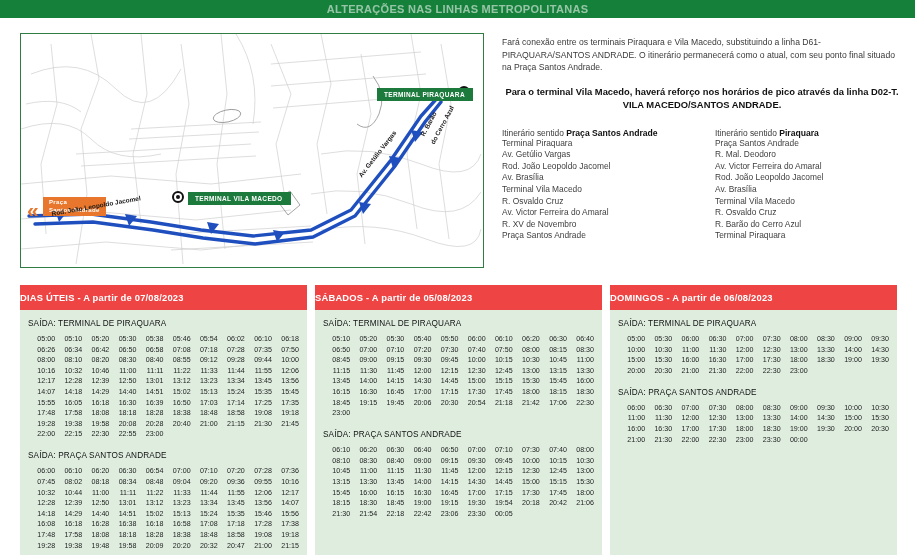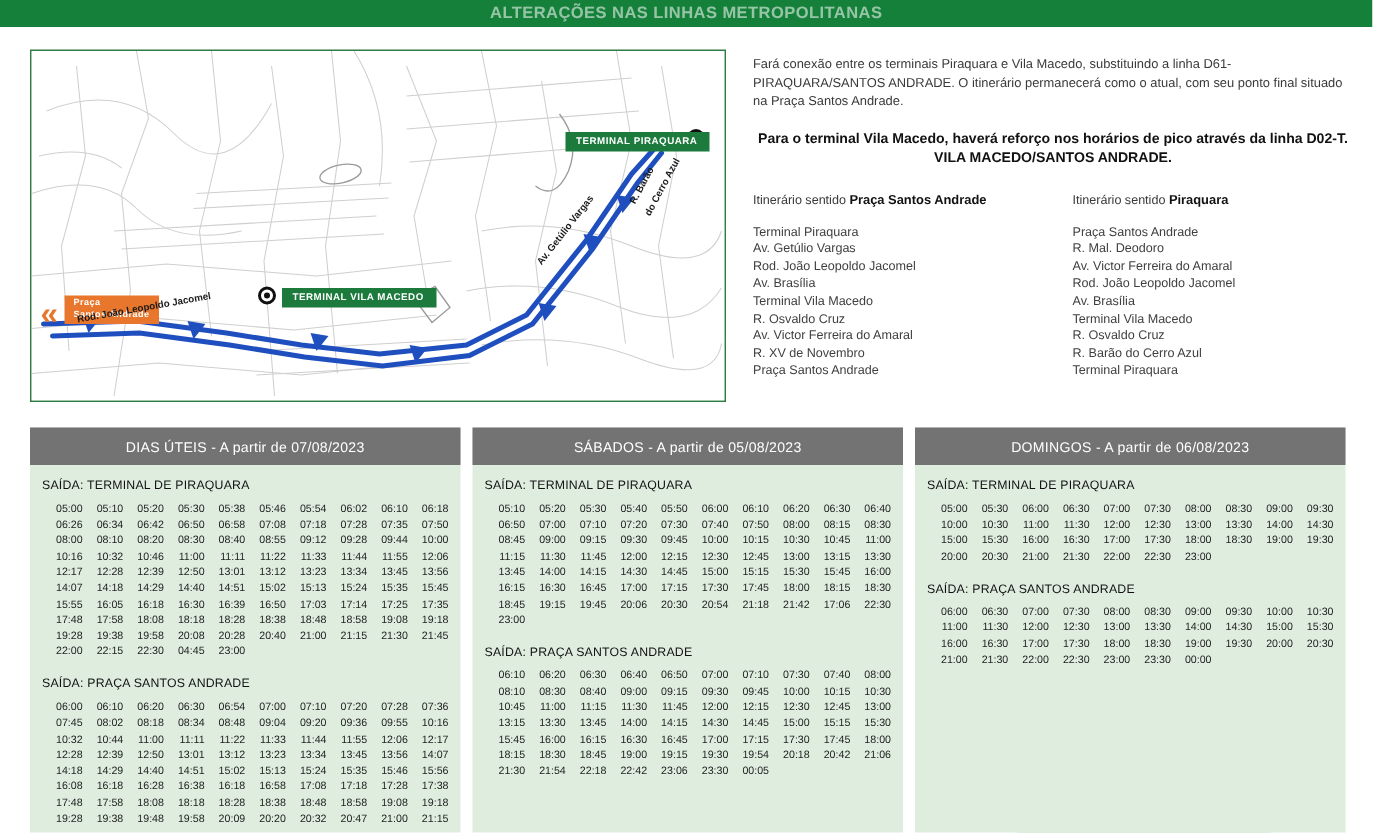--- a/index.html
+++ b/index.html
@@ -118,21 +118,20 @@
   }
   .itins {
     display: flex;
     gap: 0px;
   }
   .itin-col { width: 213px; }
   .itin-col.second { width: 187px; }
   .itin-title {
     font-size: 8.4px;
     color: #3a3a3a;
-    margin-bottom: 11px;
   }
   .itin-title b { color: #111; font-size: 8.6px; }
   .itin-list { list-style: none; margin: 0; padding: 0; }
   .itin-list li {
     font-size: 8.4px;
     line-height: 11.6px;
     color: #3f3f3f;
   }
 
   
@@ -142,25 +141,24 @@
     width: 878px;
     display: flex;
     gap: 8px;
   }
   .sched-col {
     width: 287px;
     background: #dfeddf;
     padding-bottom: 4px;
   }
   .sched-head {
-    background: #737373;
+    background: #ef4444;
     color: #ffffff;
     font-size: 9.4px;
-    font-weight: normal;
-    text-align: center;
+    font-weight: bold;
     padding: 7px 0 7px 0;
     letter-spacing: .2px;
   }
   .sched-body { padding: 9px 8px 6px 8px; }
   .sched-sub {
     font-size: 8.2px;
     font-weight: normal;
     color: #111;
     letter-spacing: .15px;
     margin-bottom: 7px;
@@ -393,21 +391,21 @@
             <span>20:08</span>
             <span>20:28</span>
             <span>20:40</span>
             <span>21:00</span>
             <span>21:15</span>
             <span>21:30</span>
             <span>21:45</span>
             <span>22:00</span>
             <span>22:15</span>
             <span>22:30</span>
-            <span>04:45</span>
+            <span>22:55</span>
             <span>23:00</span>
           </div>
         <div class="sched-sub second">SAÍDA: PRAÇA SANTOS ANDRADE</div>
         <div class="times">
             <span>06:00</span>
             <span>06:10</span>
             <span>06:20</span>
             <span>06:30</span>
             <span>06:54</span>
             <span>07:00</span>

